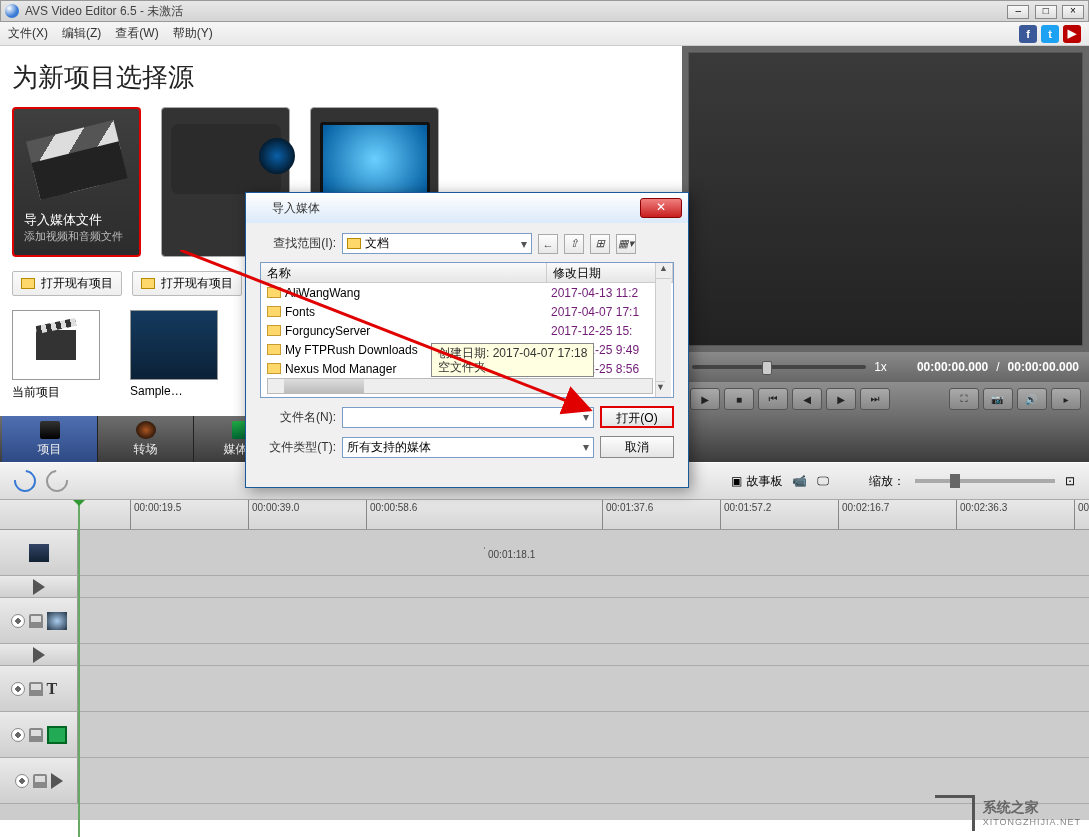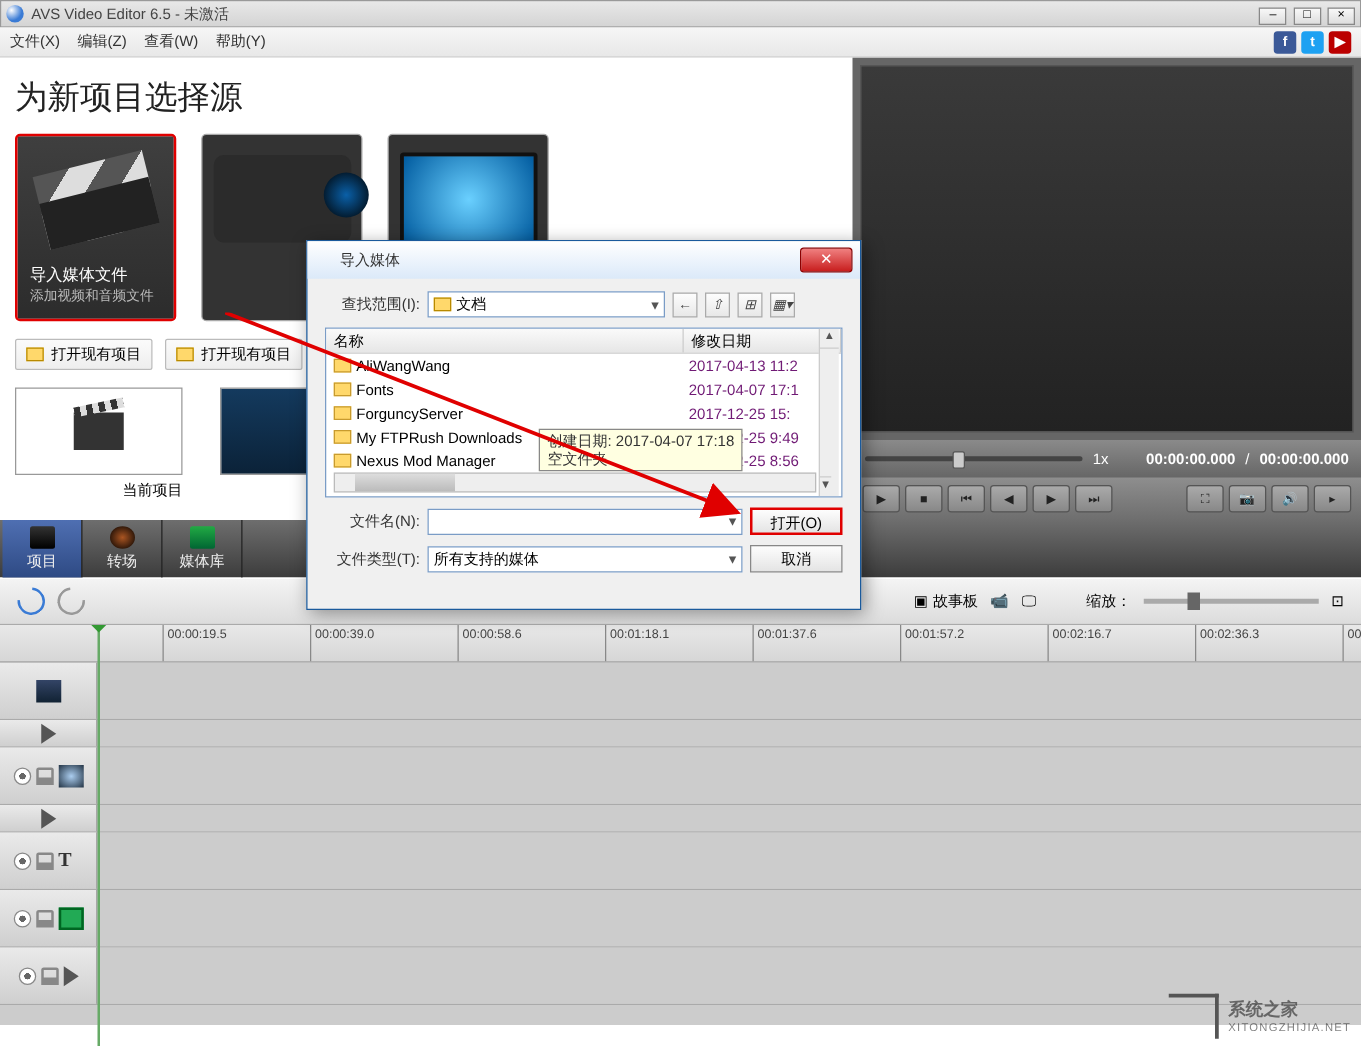--- a/index.html
+++ b/index.html
@@ -25,36 +25,36 @@
 .clap:after{content:"";position:absolute;inset:auto 0 0 0;height:38px;background:#222}
 .cam{width:110px;height:70px;background:#2b2b2b;border-radius:8px;position:relative}
 .cam:before{content:"";position:absolute;right:-14px;top:14px;width:36px;height:36px;border-radius:50%;background:radial-gradient(#0a60a8,#000)}
 .mon{width:110px;height:75px;border:3px solid #111;border-radius:3px;background:radial-gradient(circle at 50% 50%,#6ad0ff,#005a9e)}
 .card .cap{color:#fff;padding:0 10px}
 .card .cap .h{font-size:13px}.card .cap .s{font-size:11px;color:#bbb}
 .proj-row{display:flex;align-items:center;gap:10px;margin-top:14px}
 .proj-row .it{display:flex;align-items:center;gap:6px;background:linear-gradient(#fbfbfb,#eee);border:1px solid #bbb;padding:3px 8px;border-radius:2px}
 .folder-ico{width:14px;height:11px;background:#ffd86b;border:1px solid #b88a00}
 .thumbs{display:flex;gap:30px;margin-top:14px}
-.thumbs .tb{width:134px;text-align:right}
+.thumbs .tb{width:88px;text-align:left}
 .thumbs .tb .img{height:70px;border:1px solid #999;margin-bottom:4px;background:#eee}
 .thumbs .tb.cur .img{background:#fff;display:flex;align-items:center;justify-content:center}
 .clap2{width:40px;height:30px;background:#333;position:relative}
 .clap2:before{content:"";position:absolute;inset:-8px 0 auto 0;height:8px;background:repeating-linear-gradient(90deg,#333 0 5px,#ddd 5px 10px);transform:rotate(-12deg)}
 .thumbs .tb.samp .img{background:linear-gradient(#143a5e,#0b2238)}
 .right-pane{flex:1;background:#666;display:flex;flex-direction:column}
 .preview{flex:1;margin:6px;background:linear-gradient(#3a3a3a,#222);border:1px solid #555}
 .pv-ctrl{height:30px;background:linear-gradient(#8a8a8a,#666);display:flex;align-items:center;padding:0 10px;gap:8px;color:#fff;font-size:11px}
 .pv-ctrl .slider{flex:1;height:4px;background:#444;border-radius:2px;position:relative}
 .pv-ctrl .slider:before{content:"";position:absolute;left:40%;top:-4px;width:8px;height:12px;background:#ccc;border:1px solid #555;border-radius:2px}
 .pv-ctrl2{height:34px;background:linear-gradient(#8e8e8e,#6e6e6e);display:flex;align-items:center;padding:0 8px;gap:4px}
 .pv-ctrl2 .b{width:30px;height:22px;border:1px solid #555;background:linear-gradient(#aaa,#888);border-radius:3px;display:flex;align-items:center;justify-content:center;font-size:10px;color:#222}
 .pv-ctrl2 .sp{flex:1}
 .tab-bar{height:46px;background:linear-gradient(#6e6e6e,#3c3c3c);display:flex;align-items:stretch;padding:0 2px}
-.tab-bar .tab{width:64px;display:flex;flex-direction:column;align-items:center;justify-content:center;gap:2px;color:#eee;border-right:1px solid #222}
+.tab-bar .tab{width:96px;display:flex;flex-direction:column;align-items:center;justify-content:center;gap:2px;color:#eee;border-right:1px solid #222}
 .tab-bar .tab.active{background:linear-gradient(#4f6fb2,#2e4a84)}
 .tab-bar .ico{width:20px;height:18px;background:#ddd;border-radius:2px}
 .tab-bar .ico.proj{background:linear-gradient(#333,#000)}
 .tab-bar .ico.lib{background:linear-gradient(#2a4,#063)}
 .tab-bar .ico.trans{background:radial-gradient(#a52,#000);border-radius:50%}
 .tl-tool{height:38px;background:linear-gradient(#f4f4f4,#dcdcdc);border-top:1px solid #fff;border-bottom:1px solid #aaa;display:flex;align-items:center;padding:0 14px;gap:10px}
 .tl-tool .ico{width:22px;height:22px}
 .undo{border:2px solid #3a7bd5;border-radius:50%;border-top-color:transparent;transform:rotate(-40deg)}
 .redo{border:2px solid #999;border-radius:50%;border-top-color:transparent;transform:rotate(40deg) scaleX(-1)}
 .tl-tool .sp{flex:1}
@@ -236,21 +236,21 @@
   <div class="zoom-sl"></div>
   <span>⊡</span>
 </div>
 
 <div style="position:relative">
   <div class="ruler" id="ruler">
     <div class="playhead"></div>
   <div class="mark" style="left: 130px;">00:00:19.5</div>
       <div class="mark" style="left: 248px;">00:00:39.0</div>
       <div class="mark" style="left: 366px;">00:00:58.6</div>
-      <div class="mark" style="left: 484px;">00:01:18.1</div>
+      <div class="mark" style="left: 484px; margin-top: 47px;">00:01:18.1</div>
       <div class="mark" style="left: 602px;">00:01:37.6</div>
       <div class="mark" style="left: 720px;">00:01:57.2</div>
       <div class="mark" style="left: 838px;">00:02:16.7</div>
       <div class="mark" style="left: 956px;">00:02:36.3</div>
       <div class="mark" style="left: 1074px;">00:02:55.8</div>
     </div>
   <div class="tracks">
     <div class="track">
         <div class="hdr">
           <span class="tico v"></span>

